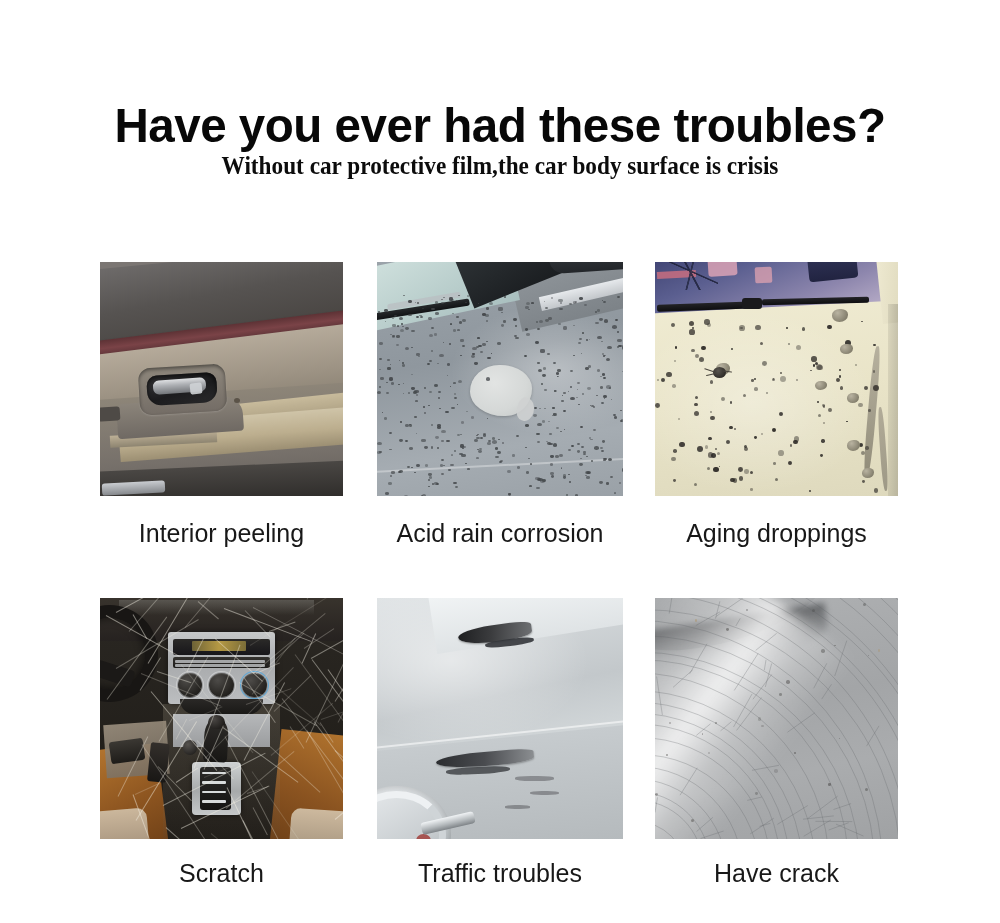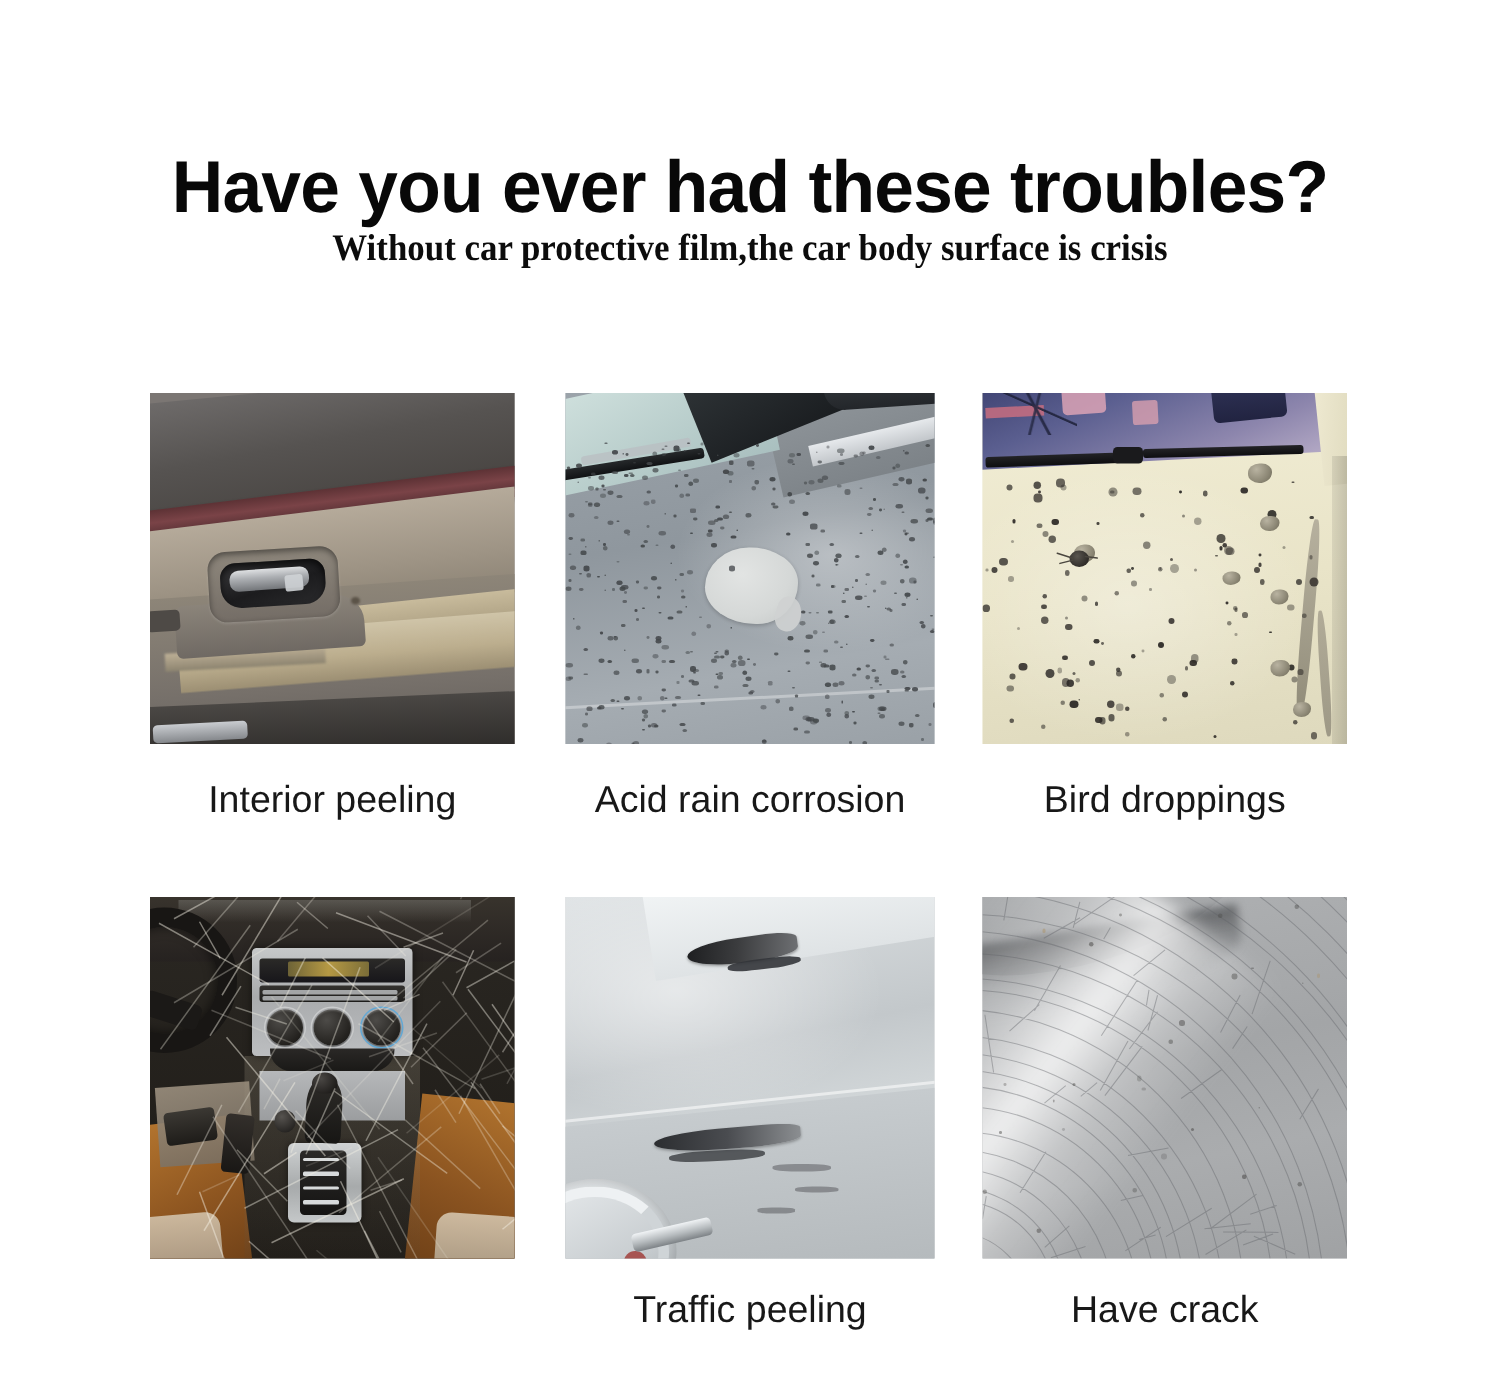--- a/index.html
+++ b/index.html
@@ -1178,21 +1178,21 @@
               <div class="bigDrop" style="left: 66%; top: 51%; width: 12px; height: 9px;"></div>
               <div class="bigDrop" style="left: 79%; top: 76%; width: 13px; height: 11px;"></div>
               <div class="bigDrop" style="left: 85%; top: 88%; width: 12px; height: 10px;"></div>
               <div class="splat" style="left: 24%; top: 45%; width: 13px; height: 11px;"></div>
               <div class="splatLeg" style="left: calc(24% - 9px); top: calc(45% + 3px); width: 12px; height: 1.4px; transform: rotate(18deg);"></div>
               <div class="splatLeg" style="left: calc(24% - 7px); top: calc(45% + 7px); width: 10px; height: 1.2px; transform: rotate(-14deg);"></div>
               <div class="splatLeg" style="left: calc(24% + 10px); top: calc(45% + 4px); width: 9px; height: 1.2px; transform: rotate(8deg);"></div>
             </div>
           <div class="edgeR"></div>
         </div>
-        <div class="caption">Bird droppings</div>
+        <div class="caption">Aging droppings</div>
       </div>
     </div>
 
     <div class="row row2 r2">
 
       <div class="cell c1">
         <div class="thumb t4">
           <div class="base"></div>
           <div class="dashTop"></div>
           <div class="windshieldRefl"></div>
@@ -1303,41 +1303,42 @@
               <div class="scr" style="left: 24.4029%; top: 59.4681%; width: 97.644px; transform: rotate(-60deg); opacity: 0.5;"></div>
               <div class="scr" style="left: 31.0712%; top: 58.63%; width: 23.0828px; transform: rotate(-62.3deg); opacity: 0.43;"></div>
               <div class="scr" style="left: 85.2966%; top: 0.458336%; width: 25.8206px; transform: rotate(-63.9deg); opacity: 0.37;"></div>
               <div class="scr" style="left: 78.3543%; top: 53.0328%; width: 26.0254px; transform: rotate(57.5deg); opacity: 0.45;"></div>
               <div class="scr" style="left: 51.045%; top: 4.09708%; width: 93.4061px; transform: rotate(20.7deg); opacity: 0.74;"></div>
               <div class="scr" style="left: 43.1288%; top: 66.5205%; width: 127.446px; transform: rotate(-45.8deg); opacity: 0.34;"></div>
               <div class="scr" style="left: 14.7779%; top: 92.2709%; width: 115.73px; transform: rotate(-58.5deg); opacity: 0.75;"></div>
               <div class="scr" style="left: 52.4483%; top: 78.6059%; width: 57.6689px; transform: rotate(64.6deg); opacity: 0.77;"></div>
             </div>
         </div>
+        <div class="caption">Scratch</div>
       </div>
 
       <div class="cell c2">
         <div class="thumb t5">
           <div class="body"></div>
           <div class="hiTop"></div>
           <div class="lowerPanel"></div>
           <div class="panelLine"></div>
           <div class="gash1"></div>
           <div class="gash1b"></div>
           <div class="gash2"></div>
           <div class="gash2b"></div>
           <div class="scuff" style="left:56%; top:74%; width:16%; height:2%;"></div>
           <div class="scuff" style="left:62%; top:80%; width:12%; height:1.6%;"></div>
           <div class="scuff" style="left:52%; top:86%; width:10%; height:1.4%;"></div>
           <div class="lampHole"></div>
           <div class="lampChrome"></div>
           <div class="lampRed"></div>
           <div class="chromeStrip"></div>
         </div>
-        <div class="caption">Traffic peeling</div>
+        <div class="caption">Traffic troubles</div>
       </div>
 
       <div class="cell c3">
         <div class="thumb t6">
           <div class="paint"></div>
           <div class="edgeDark"></div>
           <div class="shadowArc"></div>
           <div class="hiBand"></div>
           <svg class="crackSvg" id="t6cracks" viewBox="0 0 243 241" preserveAspectRatio="none">
               <path d="M -19.700375555874956 223.37226960871936 A 51.31271936991844 51.31271936991844 0 0 1 31.612343814043484 274.6849889786378 M -19.276688574476488 202.08056843144843 A 67.46794212072527 67.46794212072527 0 0 1 48.19125354624878 269.5485105521737 M -20.533776759418554 193.44441625543143 A 76.35711720602453 76.35711720602453 0 0 1 55.82334044660597 269.80153346145596 M -21.072450637385458 180.80322504127548 A 92.85536551655055 92.85536551655055 0 0 1 71.78291487916509 273.658590557826 M -18.4721326811575 168.57569062829748 A 106.29148256978554 106.29148256978554 0 0 1 87.81934988862804 274.86717319808304 M -14.46668147689974 156.6789139526332 A 119.1320496816803 119.1320496816803 0 0 1 104.66536820478056 275.8109636343135 M -15.268692013467053 139.6005172727632 A 130.86991119518407 130.86991119518407 0 0 1 115.60121918171703 270.4704284679473 M -17.51403808384856 125.9121608729065 A 142.7452335365793 142.7452335365793 0 0 1 125.23119545273073 268.6573944094858 M -19.83876466650458 115.11706671170754 A 154.31724944725505 154.31724944725505 0 0 1 134.47848478075048 269.4343161589626 M -21.21144390069481 103.94830933350525 A 168.7675350614672 168.7675350614672 0 0 1 147.5560911607724 272.71584439497246 M -21.910186767536302 92.38239500130638 A 182.79791832100503 182.79791832100503 0 0 1 160.8877315534687 275.1803133223114 M -20.824287414003297 74.68313527092482 A 195.09848880865542 195.09848880865542 0 0 1 174.27420139465212 269.78162407958024 M -14.632906433489595 61.849746525217626 A 208.35026568283806 208.35026568283806 0 0 1 193.71735924934848 270.2000122080557 M -14.798370119556026 54.18863392117834 A 220.0282039647122 220.0282039647122 0 0 1 205.22983384515618 274.2168378858905 M -14.321225162745092 37.65036737995703 A 234.23701417550305 234.23701417550305 0 0 1 219.91578901275795 271.8873815554601 M -21.90046787257328 22.191255896906938 A 249.7403115056177 249.7403115056177 0 0 1 227.83984363304444 271.93156740252465 M -14.126690860896693 11.42082083291416 A 260.13173806766594 260.13173806766594 0 0 1 246.00504720676923 271.5525589005801 M -20.980186461927456 -6.031721831779805 A 275.8281621955466 275.8281621955466 0 0 1 254.84797573361917 269.7964403637668 M -14.960008617937568 -17.359893978275295 A 288.51685160608815 288.51685160608815 0 0 1 273.5568429881506 271.15695762781286 M -18.952890394699242 -26.735630749601683 A 299.8051936639497 299.8051936639497 0 0 1 280.85230326925046 273.069562914348 M -14.578554149986502 -38.67208647573 A 314.290393592925 314.290393592925 0 0 1 299.7118394429385 275.618307117195 M -20.26900648990134 -49.125746962672906 A 323.6262290480669 323.6262290480669 0 0 1 303.3572225581655 274.50048208539397 M -17.140094754817007 -66.77071332874277 A 339.5883212106248 339.5883212106248 0 0 1 322.4482264558078 272.81760788188205 M -18.359027860853367 -78.96075391674452 A 351.2584033022907 351.2584033022907 0 0 1 332.8993754414373 272.29764938554615 M -19.798419951367386 -95.131537914803 A 364.7541995061348 364.7541995061348 0 0 1 344.9557795547674 269.6226615913318 M -16.292351720059454 -101.59349122391711 A 376.67300000864685 376.67300000864685 0 0 1 360.3806482885874 275.07950878472974 M 81.6 132.4 L 106.5 99.6 M -22.8 142.0 L -11.2 105.4 M 34.6 75.8 L 52.0 45.7 M 211.5 148.2 L 224.0 127.9 M 60.5 20.5 L 64.9 3.3 M 110.3 89.0 L 116.7 65.5 M 148.7 238.3 L 175.9 221.9 M 97.9 101.3 L 116.7 76.5 M 25.0 197.2 L 42.3 169.8 M 78.5 129.0 L 97.0 96.0 M 71.6 263.0 L 103.5 265.3 M 179.7 78.1 L 191.8 42.6 M 7.4 117.0 L 1.6 78.5 M 152.8 220.5 L 182.7 198.1 M -8.8 6.6 L -14.2 -6.1 M 41.3 137.4 L 55.5 125.8 M 148.0 221.2 L 178.8 217.9 M 95.2 235.9 L 118.8 220.2 M 132.4 134.3 L 159.8 114.8 M -0.0 214.5 L 2.5 199.4 M 71.8 255.7 L 101.4 245.7 M 80.8 28.0 L 85.3 20.3 M -28.8 21.6 L -16.4 -13.8 M 178.5 211.5 L 196.1 205.6 M 45.6 240.5 L 68.7 233.0 M 158.7 90.3 L 171.8 65.3 M 151.6 242.3 L 166.2 250.2 M 14.2 15.6 L 19.1 -13.8 M 173.7 232.0 L 193.7 224.7 M 104.5 228.4 L 115.4 225.3 M 79.2 92.5 L 103.1 55.5 M 180.9 226.1 L 208.5 238.1 M 184.4 266.5 L 200.1 279.5 M 41.5 233.6 L 57.9 219.3 M 65.5 132.9 L 76.4 123.7 M 174.6 242.0 L 197.7 246.7 M 100.7 52.4 L 121.7 35.3 M 40.9 27.5 L 65.0 13.8 M 109.3 72.2 L 111.0 61.9 M 60.8 18.6 L 88.0 -0.1 M 166.7 101.1 L 176.5 86.3 M 160.4 223.3 L 197.3 223.6 M 18.0 89.4 L 37.9 71.7 M 122.3 226.4 L 152.8 207.5 M 97.0 172.3 L 124.0 167.3 M 92.2 202.4 L 106.8 199.0 " fill="none" stroke="rgba(98,100,104,0.42)" stroke-width="0.7"></path>

